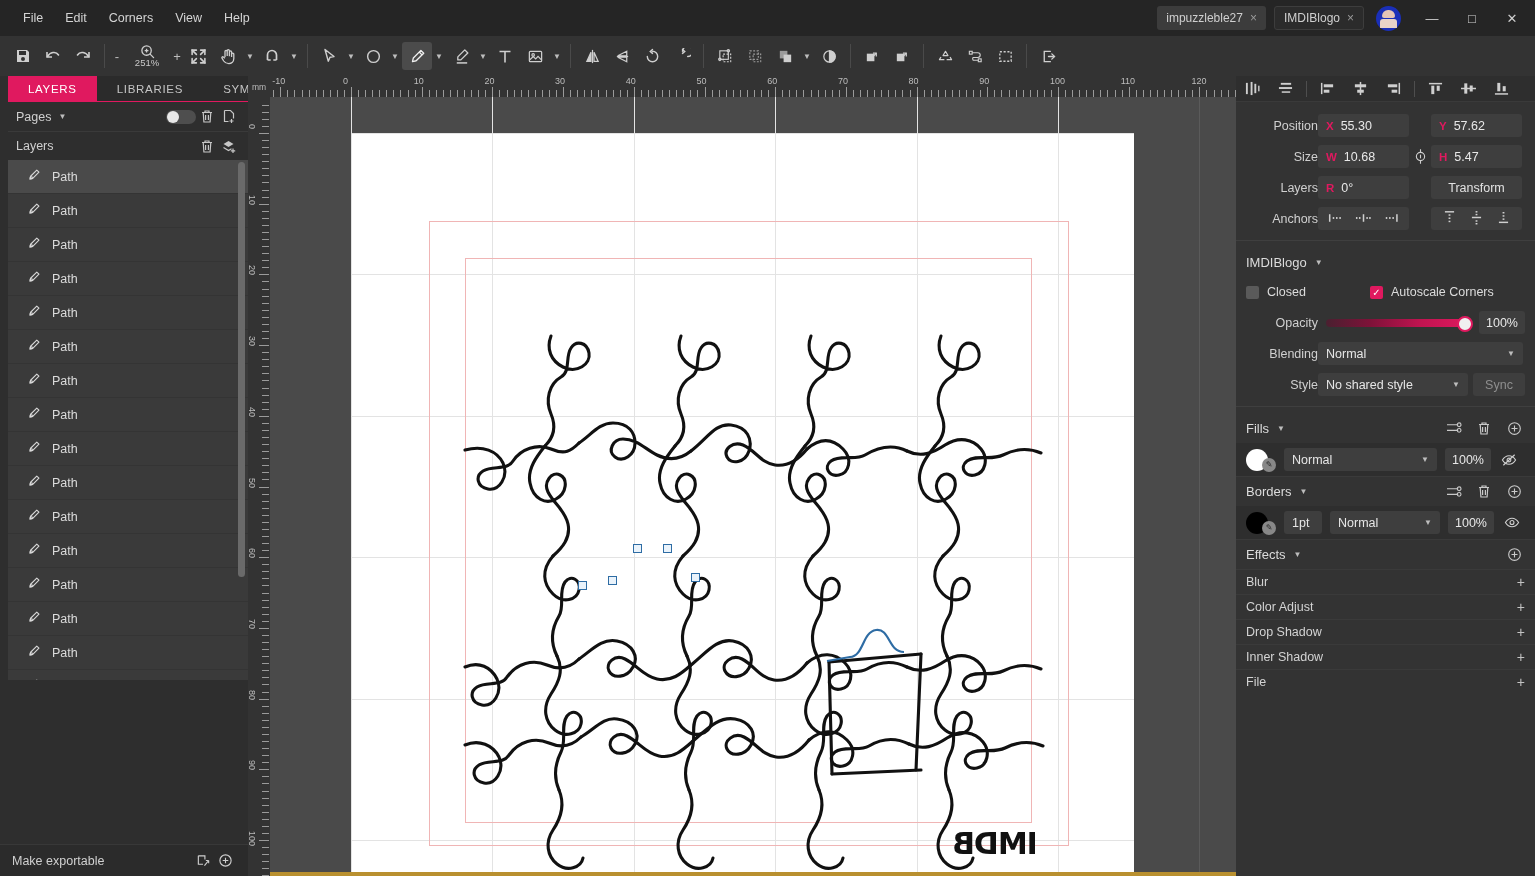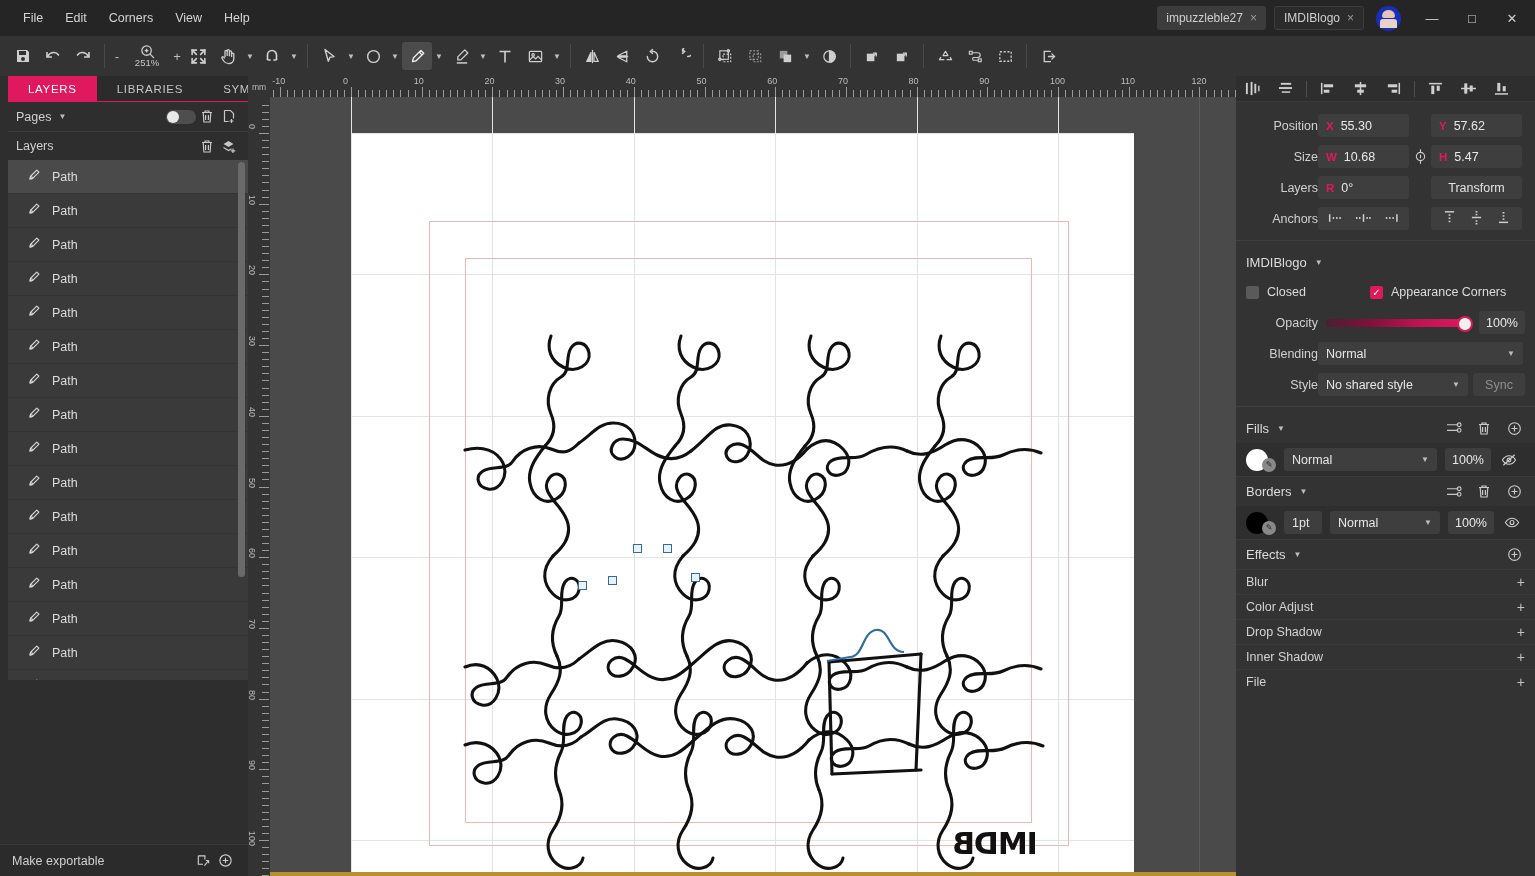--- a/index.html
+++ b/index.html
@@ -1125,21 +1125,21 @@
       <span class="nm">IMDIBlogo</span>
       <span style="font-size:8px;color:#bdbdbd">▼</span>
       <span class="sp"></span>
     </div>
 
     <div class="chk-row">
       <span class="chkbox"></span>
       <span class="chk-label">Closed</span>
       <span style="width:48px"></span>
       <span class="chkbox on">✓</span>
-      <span class="chk-label">Appearance Corners</span>
+      <span class="chk-label">Autoscale Corners</span>
     </div>
 
     <div class="prow">
       <div class="plabel">Opacity</div>
       <div class="opacity-track"></div>
       <div class="pct-box">100%</div>
     </div>
 
     <div class="prow">
       <div class="plabel">Blending</div>

